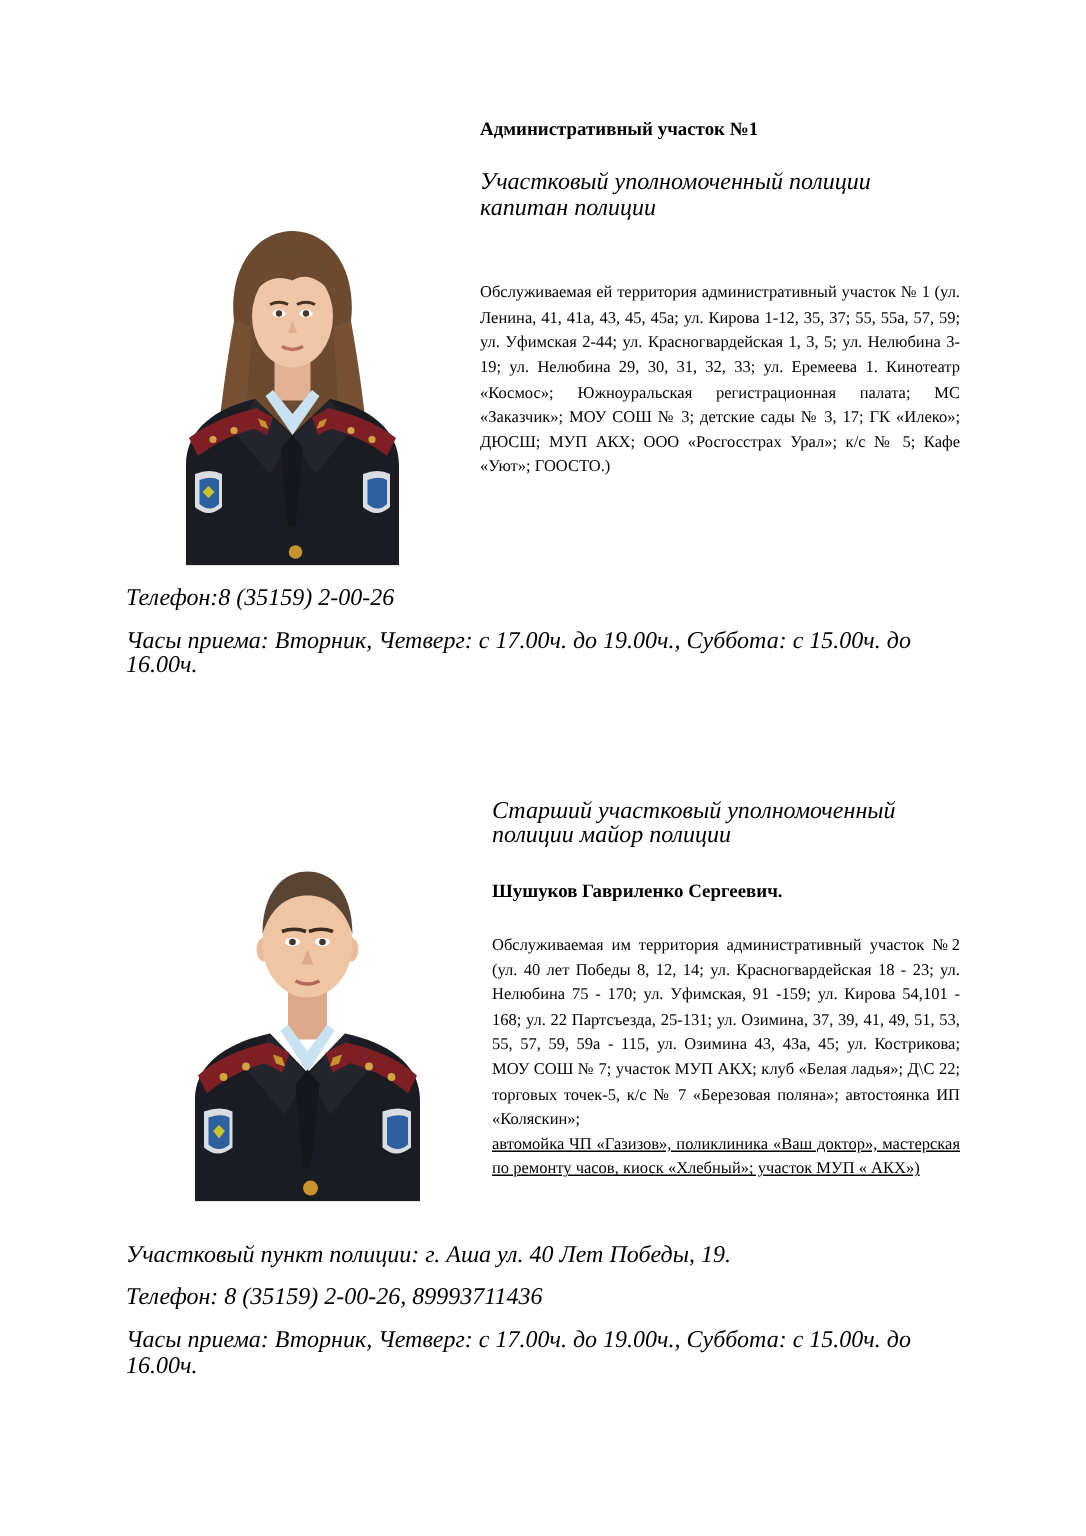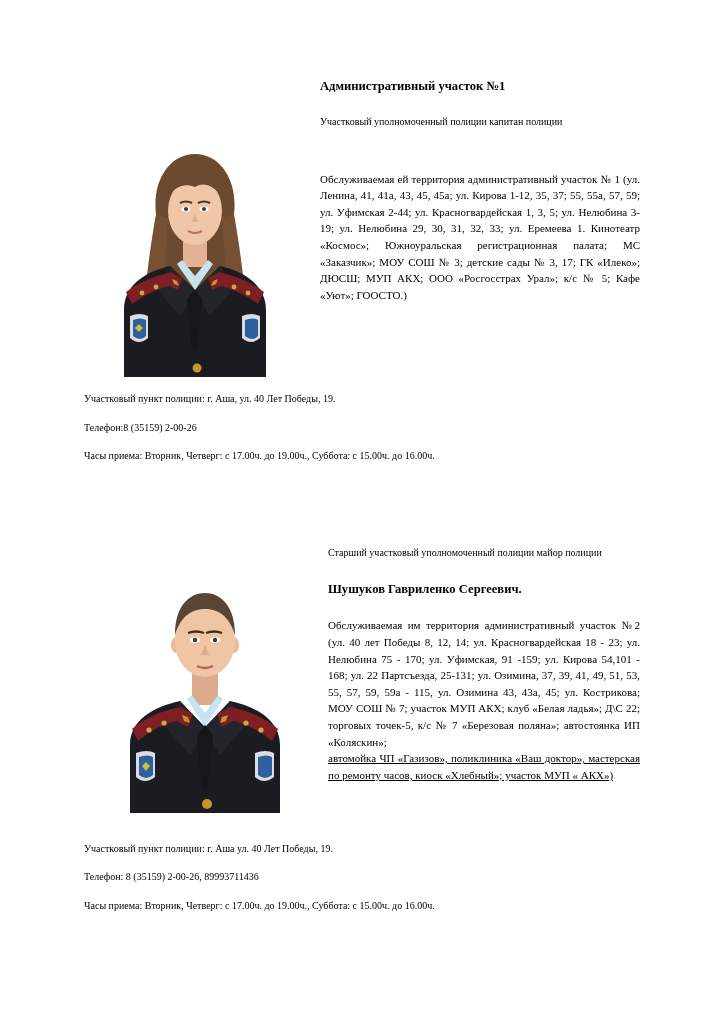--- a/index.html
+++ b/index.html
@@ -41,24 +41,25 @@
     line-height: 16px;
     margin: 0;
   }
   .name-head {
     font-size: 12.6px;
     font-weight: bold;
     line-height: 16px;
     margin: 0;
   }
   .plain {
-    font-size: 10px;
+    font-size: 16px;
     line-height: 16.6px;
     margin: 0;
     text-align: left;
+    font-style: italic;
   }
 
   
   .block { width: 556px; overflow: hidden; }
   .photo-wrap {
     float: left;
     background: #ffffff;
   }
   .photo1 { width: 222px; height: 237px; margin: 62px 14px 0 0; }
   .photo2 { width: 218px; height: 240px; margin: 48px 14px 0 12px; }
@@ -145,21 +146,20 @@
         <p class="plain">Участковый уполномоченный полиции капитан полиции</p>
         <div class="gap-m"></div>
         <div class="gap-m"></div>
         <p class="para">Обслуживаемая ей территория административный участок № 1 (ул. Ленина, 41, 41а, 43, 45, 45а; ул. Кирова 1-12, 35, 37; 55, 55а, 57, 59; ул. Уфимская 2-44; ул. Красногвардейская 1, 3, 5; ул. Нелюбина 3-19; ул. Нелюбина 29, 30, 31, 32, 33; ул. Еремеева 1. Кинотеатр «Космос»; Южноуральская регистрационная палата; МС «Заказчик»; МОУ СОШ № 3; детские сады № 3, 17; ГК «Илеко»; ДЮСШ; МУП АКХ; ООО «Росгосстрах Урал»; к/с № 5; Кафе «Уют»; ГООСТО.)</p>
       </div>
     </div>
 
     <div class="gap-s"></div>
 
     <div class="footer-lines">
-      <p class="plain">Участковый пункт полиции: г. Аша, ул. 40 Лет Победы, 19.</p>
       <p class="plain">Телефон:8 (35159) 2-00-26</p>
       <p class="plain">Часы приема: Вторник, Четверг: с 17.00ч. до 19.00ч., Суббота: с 15.00ч. до 16.00ч.</p>
     </div>
 
     <div style="height:48px"></div>
 
     <div class="block">
 
       <div class="photo-wrap photo2">
         <svg class="portrait" viewBox="0 0 218 240" preserveAspectRatio="none">

